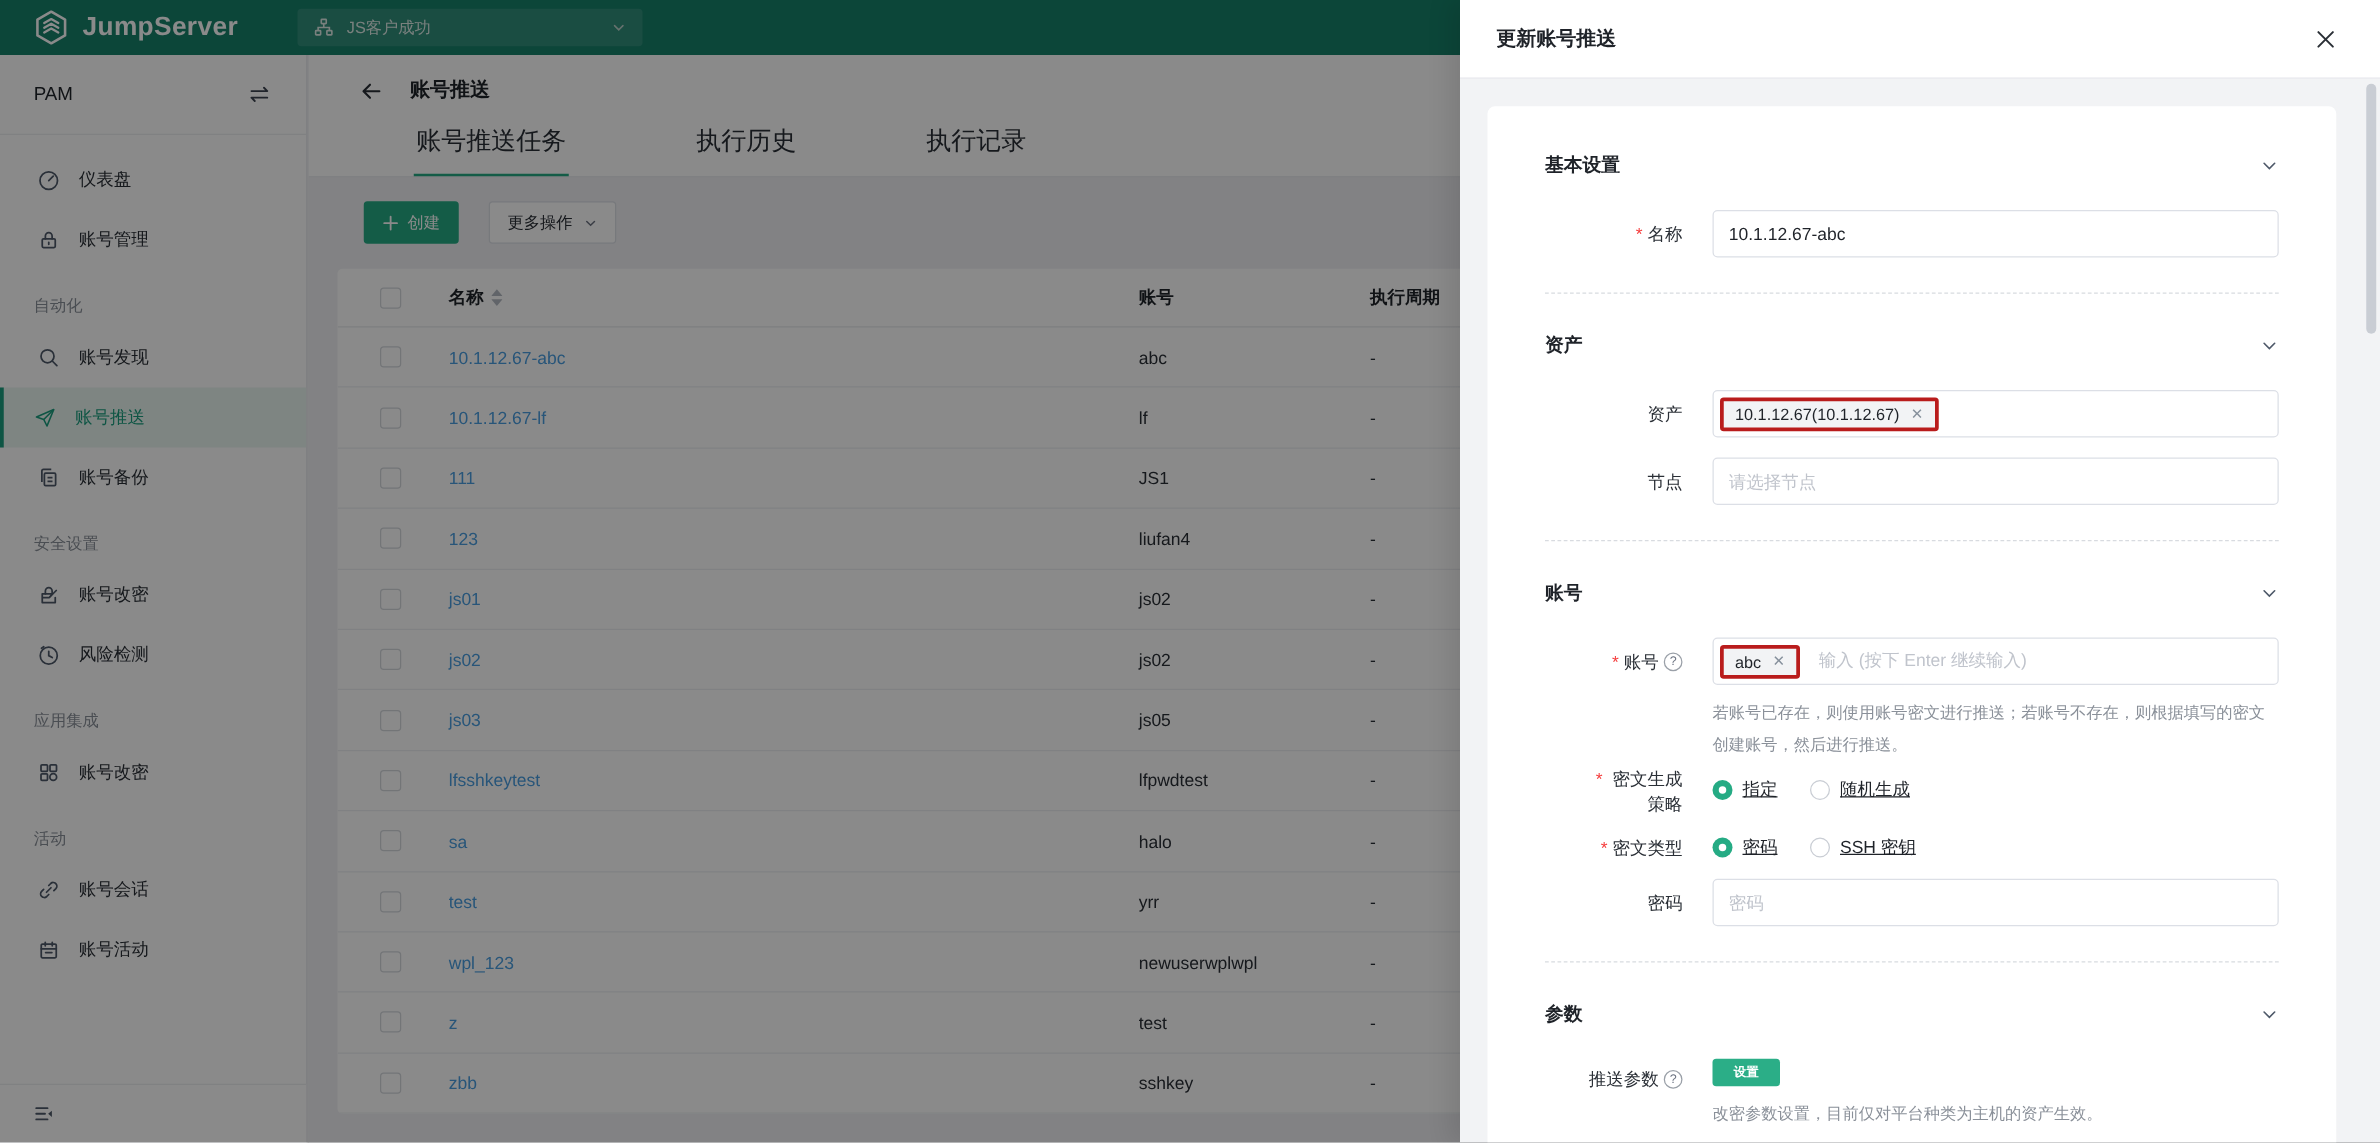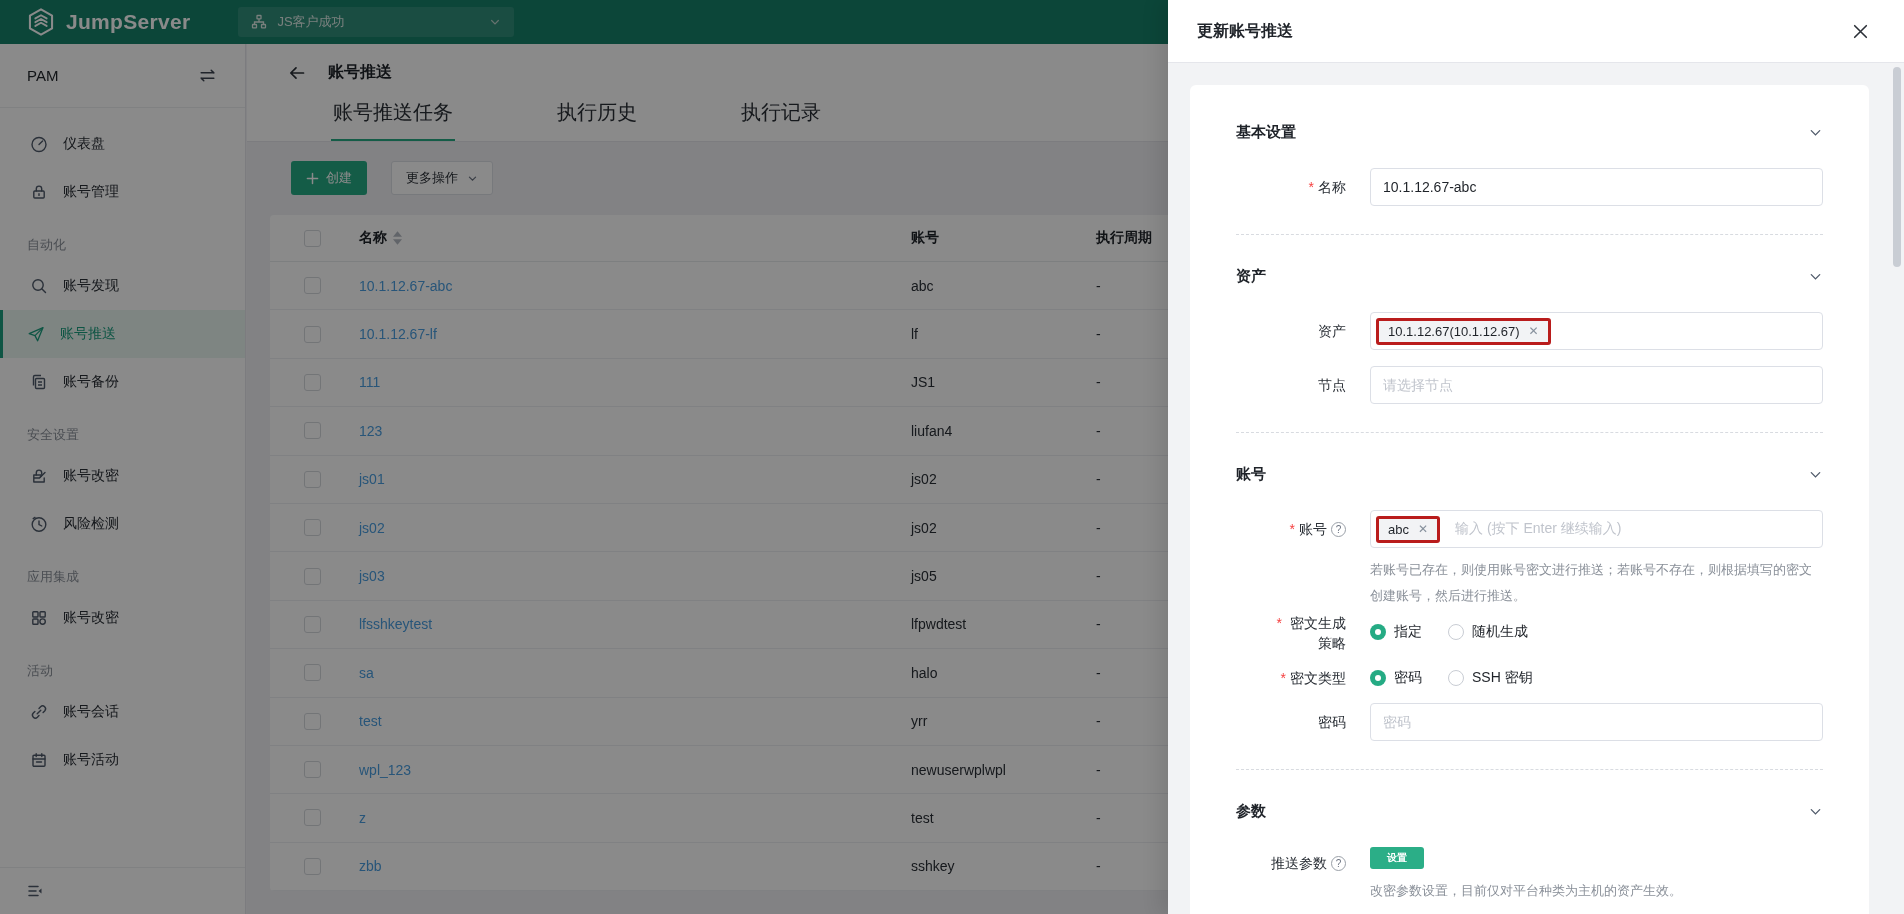--- a/index.html
+++ b/index.html
@@ -74,21 +74,21 @@
   .req{color:#f53f3f;}
   .help-icon{width:15px;height:15px;border:1px solid #9aa0a8;border-radius:50%;color:#6b7280;font-size:10px;line-height:13px;text-align:center;margin-top:2px;flex:none;cursor:pointer;}
   .form-field{flex:1;margin-left:24px;min-width:0;}
   .text-input{width:100%;height:38px;border:1px solid var(--input-border);border-radius:4px;padding:0 12px;font-size:14px;color:#1f2329;outline:none;background:#fff;font-family:inherit;}
   .text-input::placeholder{color:#c0c4cc;}
   .tag-input{min-height:38px;border:1px solid var(--input-border);border-radius:4px;background:#fff;display:flex;align-items:center;padding:0 5px;gap:8px;cursor:text;}
   .tag{background:#f2f3f5;border:3px solid #b91c1c;border-radius:3px;height:27px;display:inline-flex;align-items:center;padding:0 9px;font-size:13px;color:#1f2329;gap:9px;}
   .tag-x{color:#86909c;font-size:12px;cursor:pointer;}
   .tag-ph{color:#c0c4cc;font-size:14px;margin-left:7px;}
   .field-help{margin-top:9px;font-size:13px;color:#8a9099;line-height:2.0;}
-  .radio-group{display:flex;gap:26px;align-items:center;min-height:38px;}
+  .radio-group{display:flex;gap:26px;align-items:center;min-height:38px;text-decoration:underline;}
   .radio-option{display:inline-flex;align-items:center;gap:8px;cursor:pointer;}
   .radio-dot{width:16px;height:16px;border-radius:50%;border:1px solid #c9cdd4;background:#fff;position:relative;flex:none;}
   .radio-dot.checked{border:none;background:var(--primary);}
   .radio-dot.checked::after{content:"";position:absolute;left:5px;top:5px;width:6px;height:6px;border-radius:50%;background:#fff;}
   .btn-set{height:22px;padding:0 17px;background:#2bae87;color:#fff;border:none;border-radius:3px;font-size:10px;cursor:pointer;font-weight:bold;}
   .drawer-scrollbar{position:absolute;top:67px;right:3px;width:8px;height:200px;border-radius:4px;background:#c9cdd4;z-index:60;cursor:pointer;}
 </style>
 </head>
 <body>
 

